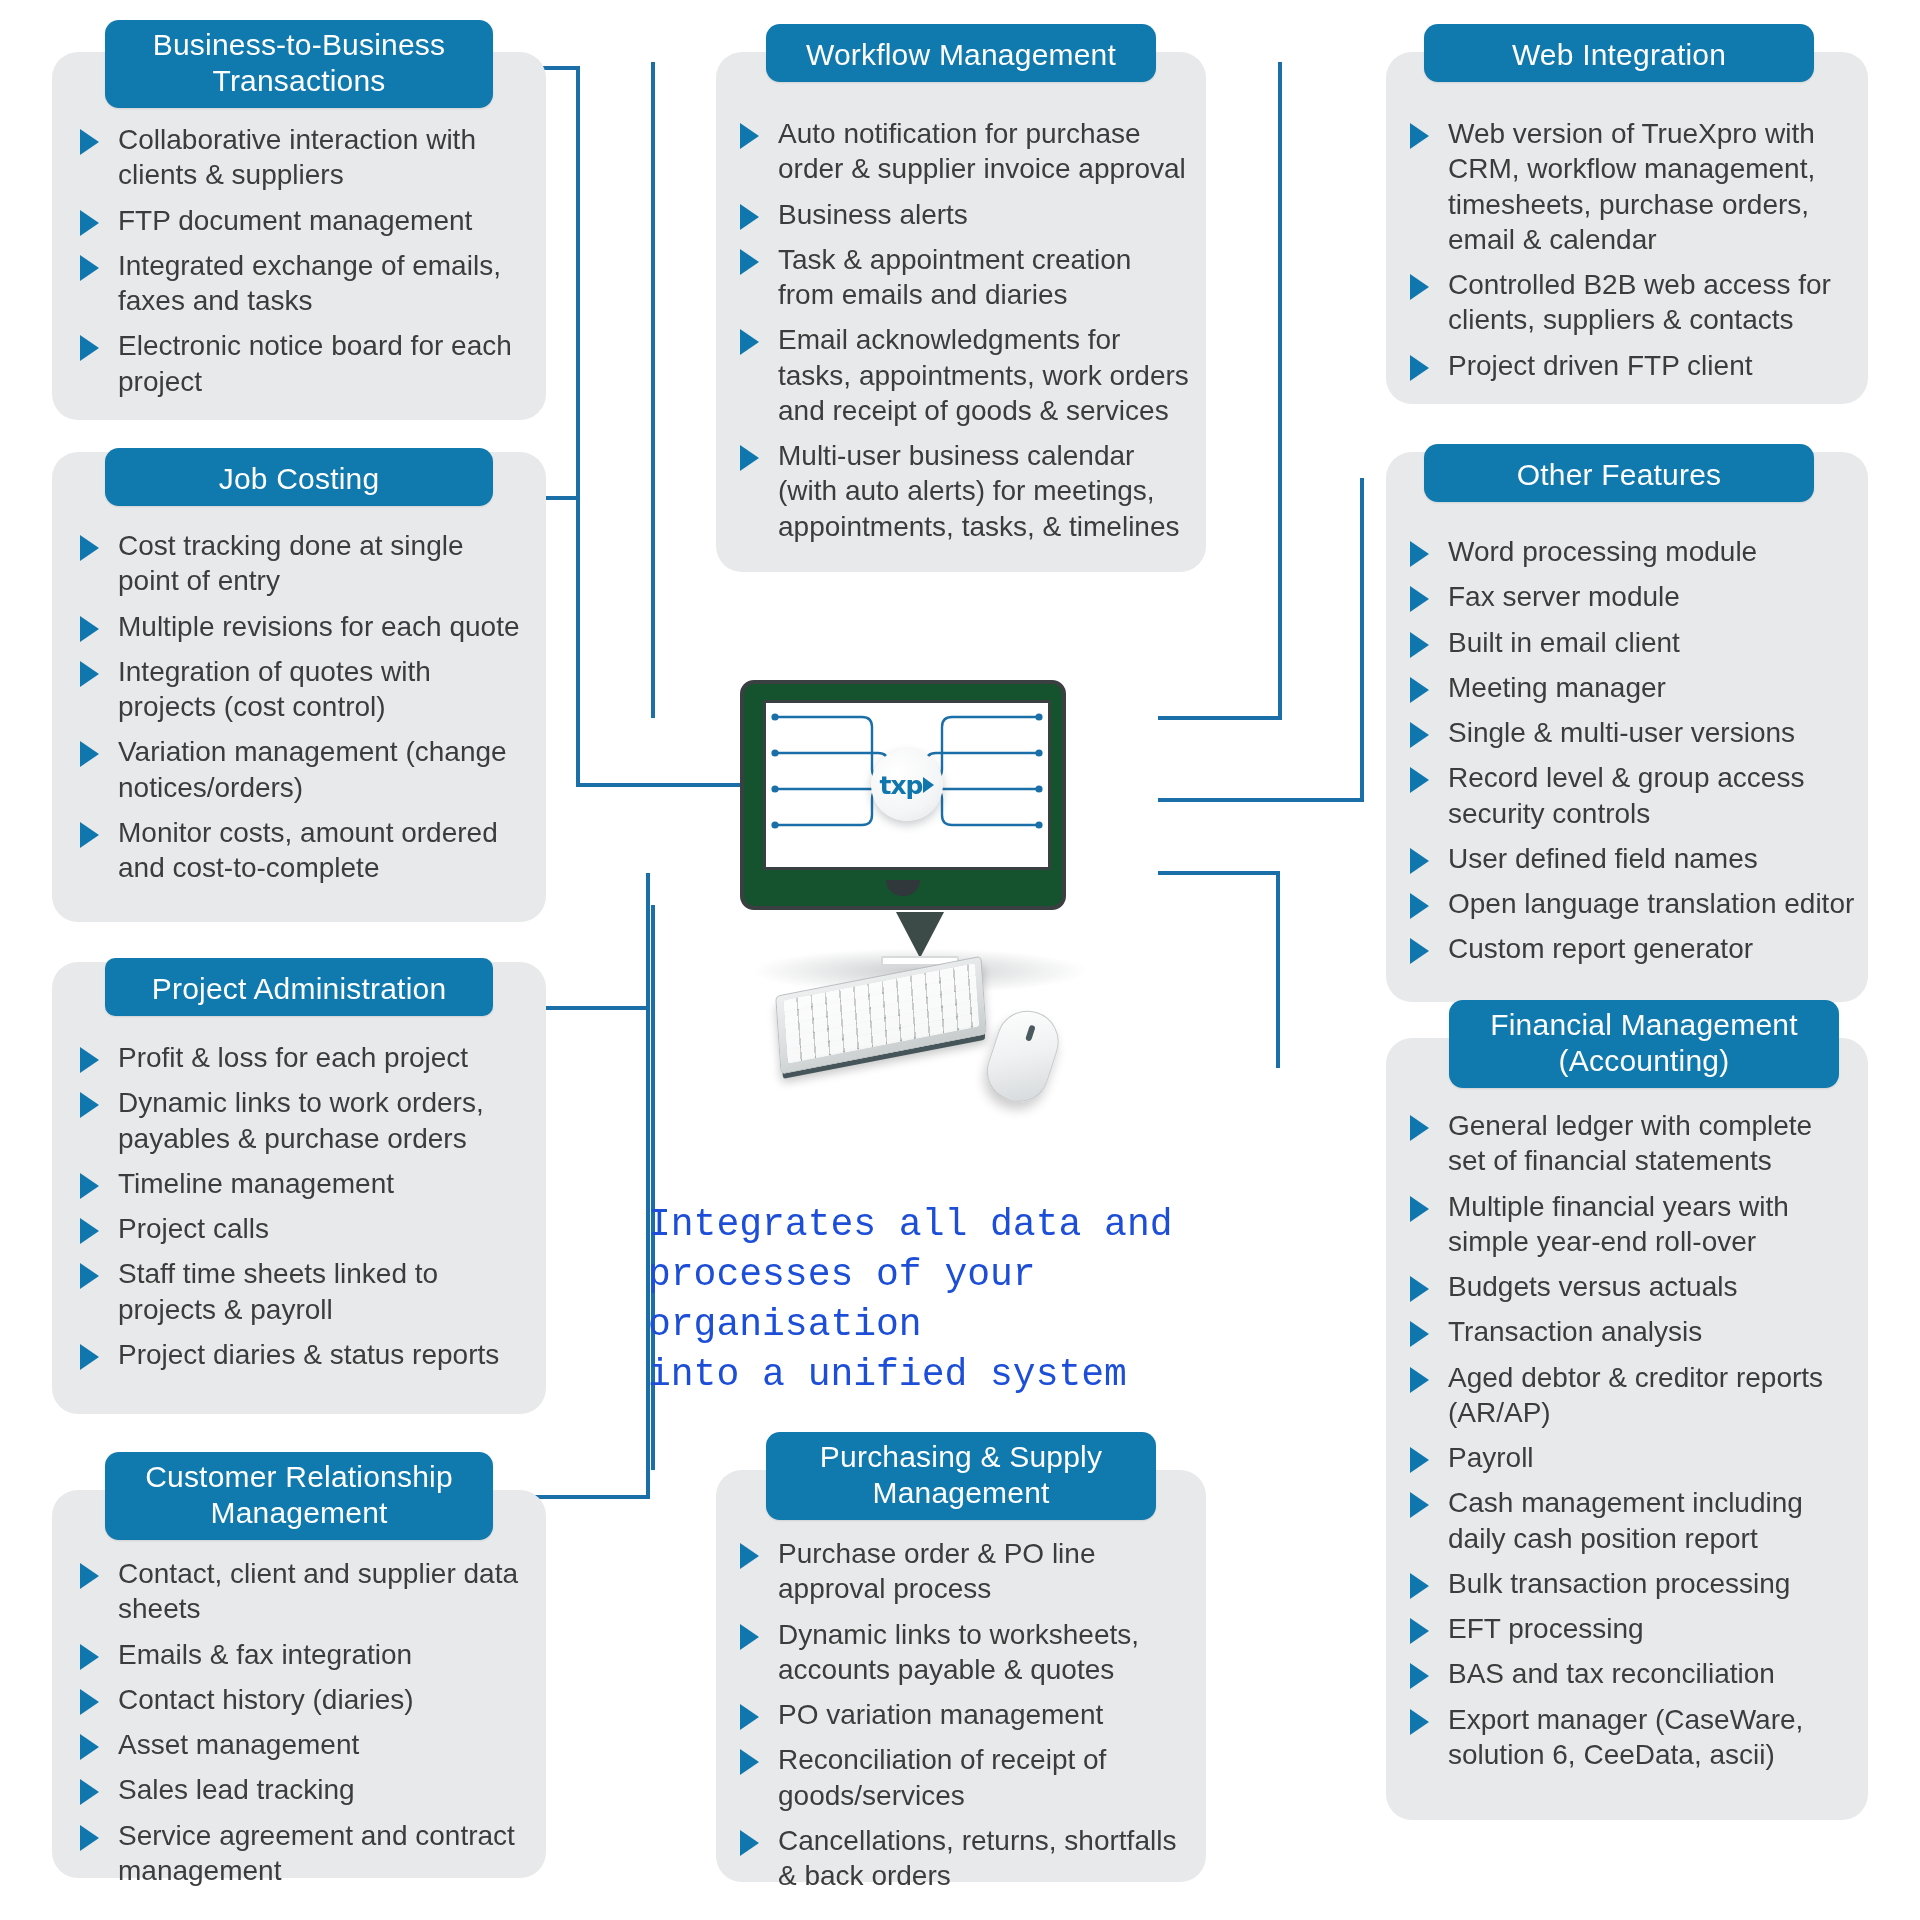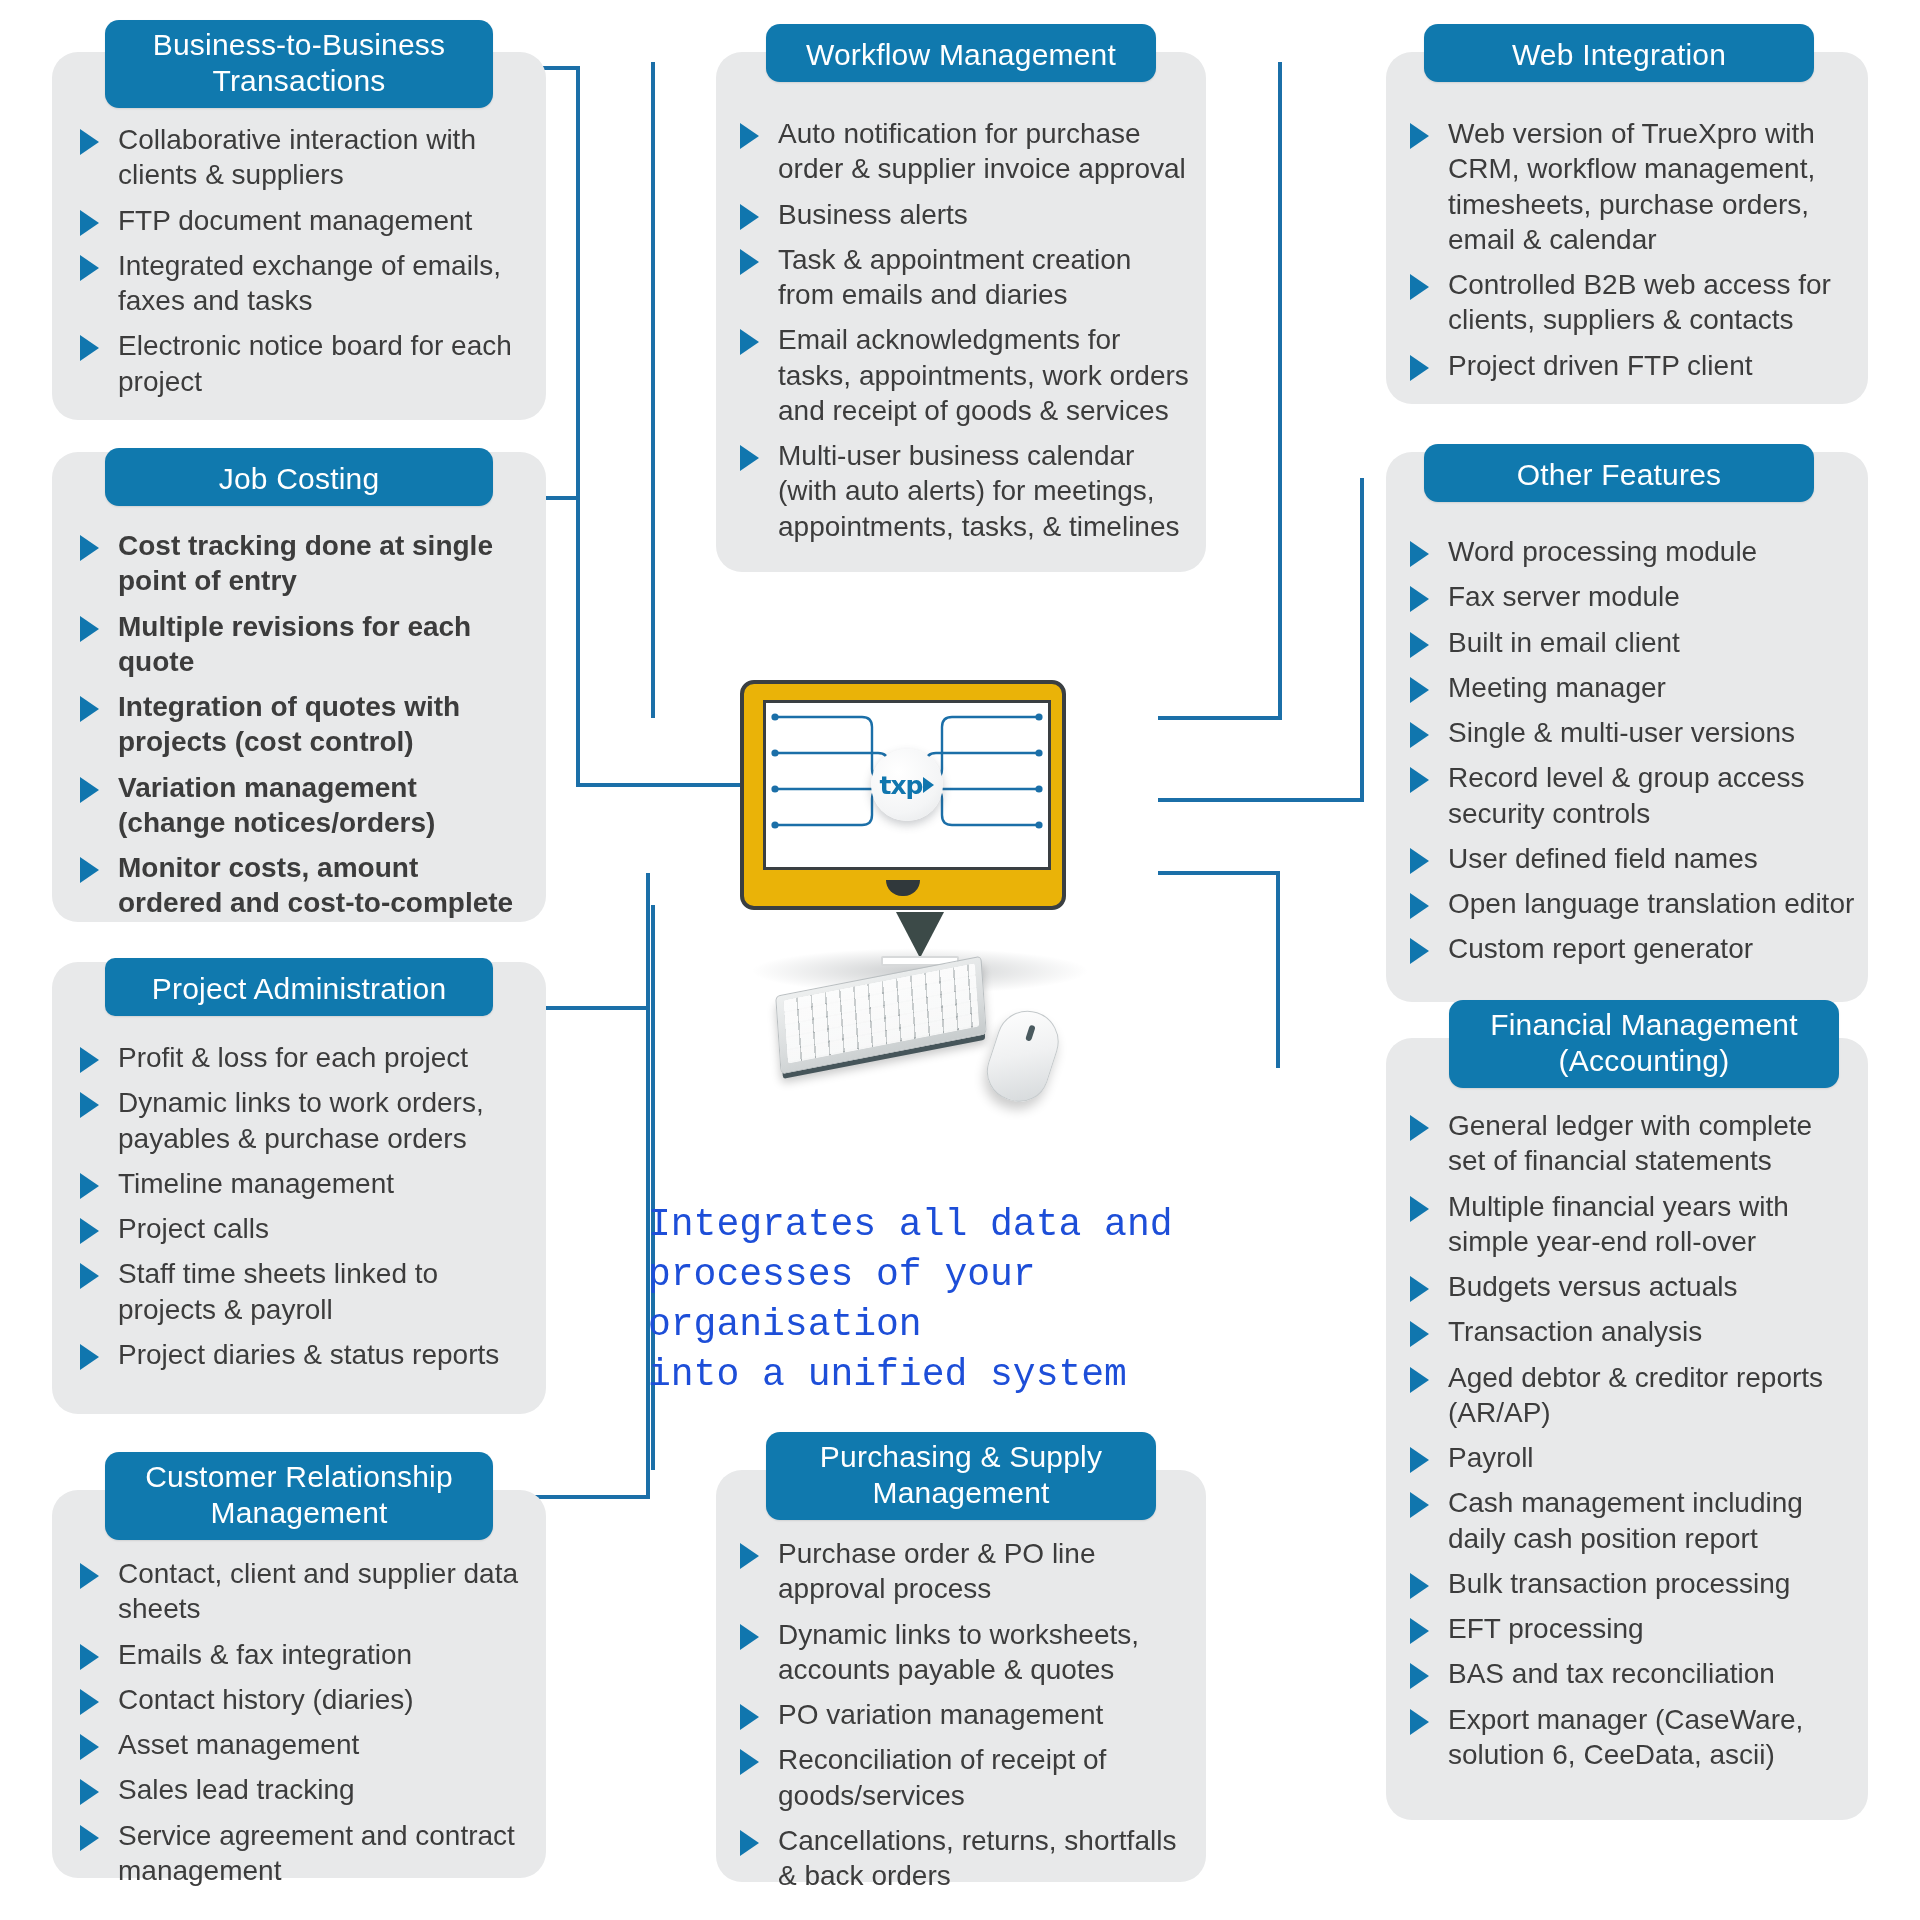--- a/index.html
+++ b/index.html
@@ -74,21 +74,21 @@
     font-family:Liberation Mono, monospace;
   }
 
   
   #computer { position:absolute; z-index:4; }
   .mon-outer {
     position:absolute; left:0; top:0;
     width:326px; height:230px;
     border:4px solid #3a3f42;
     border-radius:14px;
-    background:#eab308;
+    background:#14532d;
   }
   .mon-screen {
     position:absolute; left:19px; top:16px;
     width:288px; height:170px;
     border:3px solid #3a3f42;
     background:#ffffff;
     overflow:hidden;
   }
   .mon-notch {
     position:absolute; left:50%; top:196px;
@@ -238,21 +238,21 @@
           <span class="tri"></span>
           <span class="txt">Electronic notice board for each project</span>
         </li>
     </ul>
   </div>
 
   <div class="card" style="left:52px; top:452px; width:494px; height:470px;"></div>
   <div class="card-head" style="left:105px; top:448px; width:388px; height:58px;">
     <div>Job Costing</div>
   </div>
-  <div class="card-body" style="left:80px; top:528px; width:450px;font-weight:bold;">
+  <div class="card-body" style="left:80px; top:528px; width:450px;">
     <ul class="feats">
       <li>
           <span class="tri"></span>
           <span class="txt">Cost tracking done at single point of entry</span>
         </li>
       <li>
           <span class="tri"></span>
           <span class="txt">Multiple revisions for each quote</span>
         </li>
       <li>

